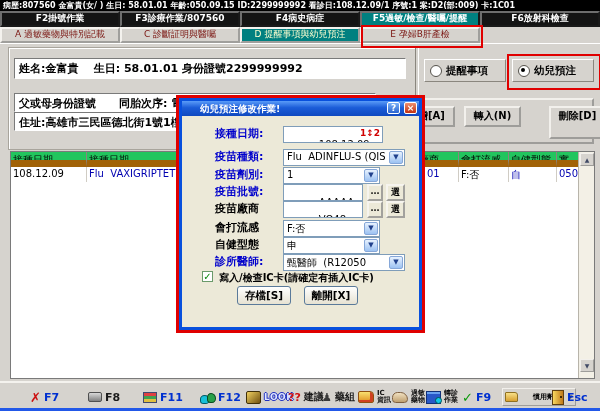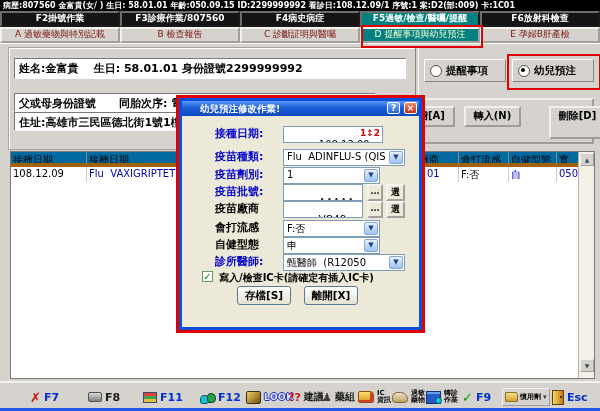--- a/index.html
+++ b/index.html
@@ -22,21 +22,21 @@
   .etch{border:1px solid #a8a49c;box-shadow:1px 1px 0 #fff inset}
   .radiobox{background:#d6d3ce;border:1px solid;border-color:#fff #8a867e #8a867e #fff;box-sizing:border-box;
     display:flex;align-items:center;gap:4px;padding-left:5px;font-size:10.5px;font-weight:bold;white-space:nowrap}
   .rdot{width:10px;height:10px;border-radius:50%;background:#fff;border:1px solid #55524c;position:relative;flex:none}
   .rdot.on:after{content:"";position:absolute;left:2px;top:2px;width:4px;height:4px;border-radius:50%;background:#000}
   .btn3d{background:#d6d3ce;border:2px outset #f2f0ec;box-sizing:border-box;font-size:10px;font-weight:bold;
     text-align:center;color:#000;white-space:nowrap;overflow:hidden}
   .panelraised{background:#d6d3ce;border:2px outset #f2f0ec;box-sizing:border-box}
   .grid{background:#fff;border:1px solid #7a7a7a;box-sizing:border-box}
   .gr{display:flex;height:15px;box-sizing:border-box}
-  .th{background:#0369a1;border-right:1px solid #8a867e;border-bottom:4px solid #a16207;box-sizing:border-box;
+  .th{background:#22c55e;border-right:1px solid #8a867e;border-bottom:7px solid #a16207;box-sizing:border-box;
     font-size:10px;padding:1px 0 0 2px;white-space:nowrap;overflow:hidden}
   .td{border-right:1px solid #d0ccc4;box-sizing:border-box;font-size:10px;padding:1px 0 0 2px;
     white-space:pre;overflow:hidden}
   .vblue{color:#0000b0}
   .sbar{background:#f3f0e6;border-left:1px solid #b8b4aa;box-sizing:border-box}
   .sbtn{background:#d6d3ce;border:1px outset #f2f0ec;box-sizing:border-box;font-size:6px;line-height:12px;
     text-align:center;color:#404a66}
   .annot{border:2px solid #e00000;pointer-events:none;z-index:50}
   .dlg-annot{left:176px;top:95px;width:249px;height:238px;border:3px solid #e00000;box-sizing:border-box;z-index:30}
   .dlgwin{position:absolute;inset:0;background:#ece9d8;border:3px solid #0850dd;box-sizing:border-box}
@@ -87,21 +87,21 @@
     text-shadow:-1px 0 0 #2030c0,1px 0 0 #2030c0,0 -1px 0 #2030c0,0 1px 0 #2030c0}
   .ic-card{width:14px;height:10px;background:linear-gradient(180deg,#f8e070,#e09020);border:1px solid #905010;
     border-radius:2px 4px 2px 2px;box-shadow:inset -3px -2px 0 #d04020}
   .ic-hand{width:14px;height:9px;background:linear-gradient(180deg,#f0e0c0,#c0a070);border:1px solid #806040;
     border-radius:6px 8px 4px 4px}
   .ic-win{width:13px;height:11px;background:#2858c8;border:1px solid #103078;box-shadow:inset 0 2px 0 #68a0f0;position:relative}
   .ic-win i{position:absolute;right:-2px;bottom:-1px;width:5px;height:5px;border-radius:50%;background:#10c8e8;border:1px solid #055}
   .ic-folder-s{width:11px;height:8px;background:linear-gradient(#f8e088,#d8a030);border:1px solid #907020;border-radius:1px 3px 1px 1px}
   .ic-door{width:10px;height:13px;background:linear-gradient(90deg,#f8d860,#c07818);border:1px solid #604010;position:relative}
   .ic-door i{position:absolute;right:1px;top:5px;width:2px;height:2px;background:#402808}
-  .habitbtn{display:flex;align-items:center;gap:2px;background:#d6d3ce;border:1px outset #f2f0ec;height:16px;
+  .habitbtn{display:flex;align-items:center;gap:15px;background:#d6d3ce;border:1px outset #f2f0ec;height:16px;
     padding:0 2px;font-size:7px;font-weight:bold}
   .caret{font-size:7px;color:#333}
   .vdiv{border-left:1px solid #8a867e;border-right:1px solid #fff}
 </style>
 </head>
 <body>
 
 <div class="screen">
 
   <div class="abs topbar">病歷:807560 金富貴(女/ ) 生日: 58.01.01 年齡:050.09.15 ID:2299999992 看診日:108.12.09/1 序號:1 案:D2(部:009) 卡:1C01</div>
@@ -109,21 +109,20 @@
   <div class="abs tabrow1">
     <div class="tab1">F2掛號作業</div>
     <div class="tab1">F3診療作業/807560</div>
     <div class="tab1">F4病史病症</div>
     <div class="tab1 sel">F5過敏/檢查/醫囑/提醒</div>
     <div class="tab1">F6放射科檢查</div>
   </div>
 
   <div class="abs tabrow2">
     <div class="tab2">A 過敏藥物與特別記載</div>
-    <div class="tab2">B 檢查報告</div>
     <div class="tab2">C 診斷証明與醫囑</div>
     <div class="tab2 sel">D 提醒事項與幼兒預注</div>
     <div class="tab2">E 孕婦B肝產檢</div>
   </div>
   <div class="abs annot" style="left:361px;top:25px;width:118px;height:19px"></div>
 
   <div class="abs main">
 
     <div class="abs etch" style="left:8px;top:3px;width:406px;height:101px"></div>
     <div class="abs vdiv" style="left:415px;top:3px;width:2px;height:101px"></div>

